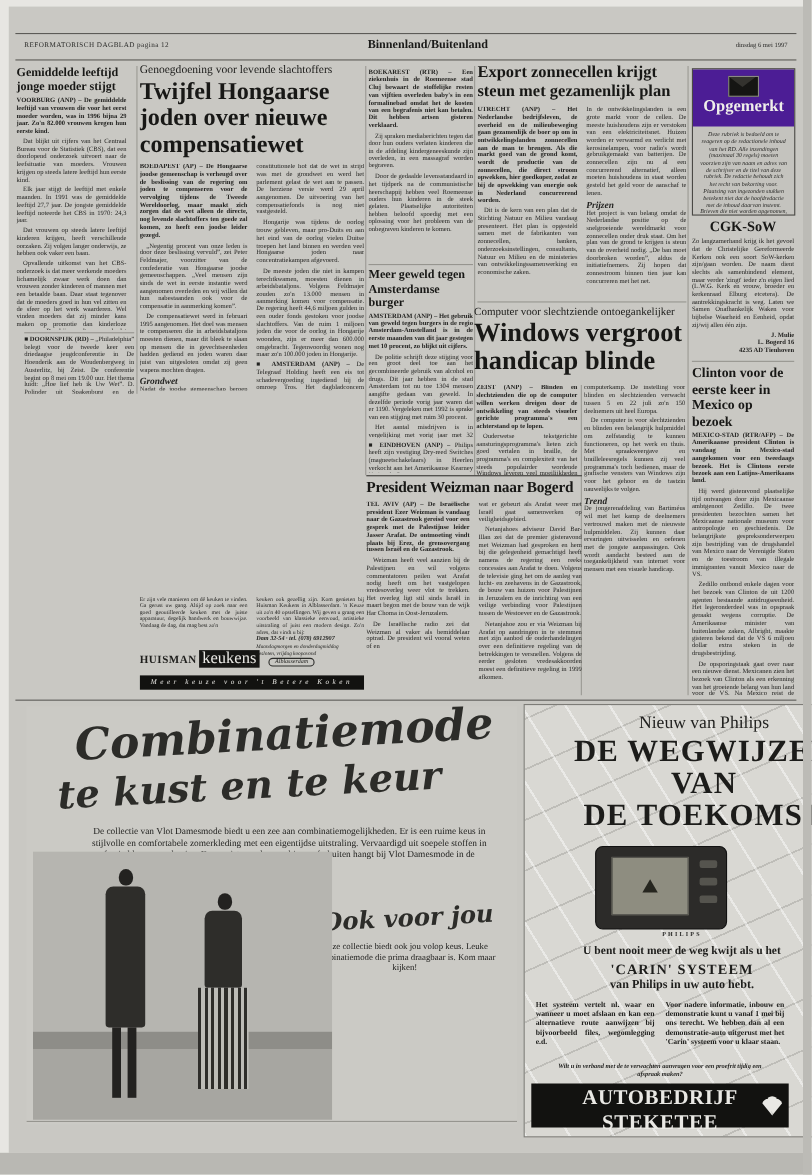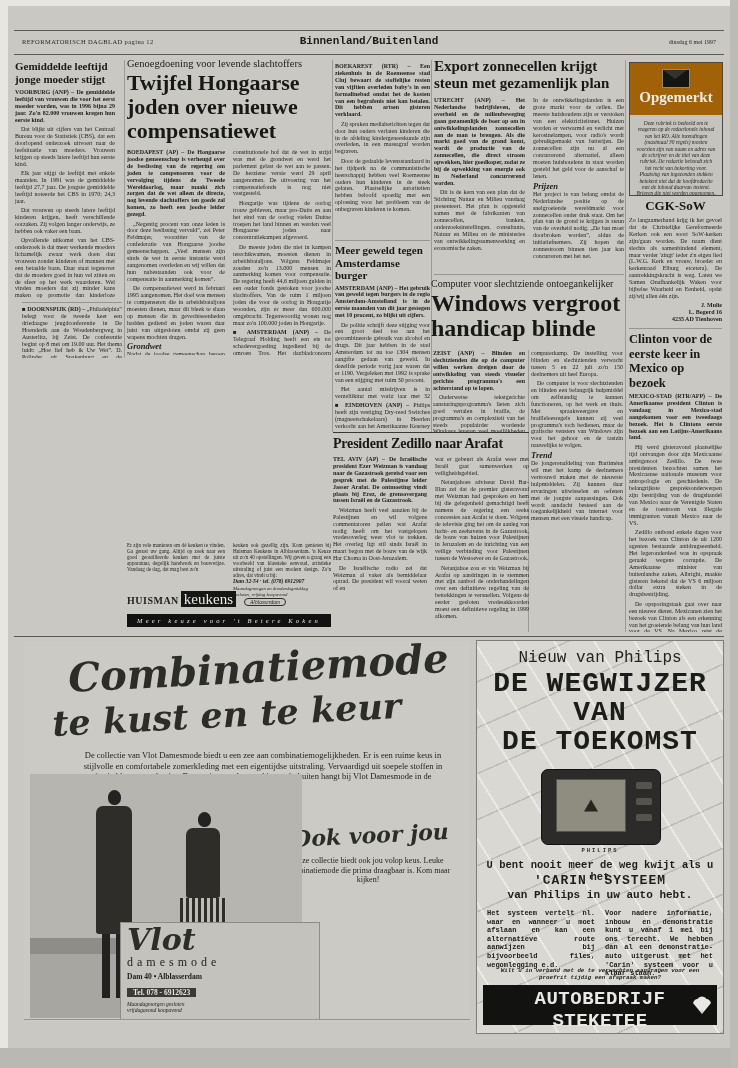--- a/index.html
+++ b/index.html
@@ -18,28 +18,28 @@
   .bt{font-size:6px;line-height:6.9px;text-align:justify;color:#232321;}
   .bt p{margin:0 0 2.5px 0;text-indent:6px;}
   .bt p.lede{font-weight:bold;text-indent:0;}
   .bt p.nold{text-indent:0;}
   .sub{font-size:8.5px;font-style:italic;font-weight:bold;margin:3px 0 1px 0;text-indent:0;}
   .bl{font-weight:bold;}
   .cols{display:flex;gap:8px;}
   .col{overflow:hidden;}
   
   .opbox{border:1px solid #4a4945;background:#c4c3be;}
-  .ophead{background:#a16207;position:relative;}
+  .ophead{background:#4c1d95;position:relative;}
   .env{position:absolute;left:32px;top:6px;width:26px;height:17px;background:#151513;border:1px solid #8a8984;}
   .env .flap{position:absolute;left:0;top:0;width:0;height:0;border-left:12px solid transparent;border-right:12px solid transparent;border-top:9px solid #33322e;}
   .optitle{color:#efeeea;font-size:15px;font-weight:bold;text-align:center;margin:0;position:absolute;left:0;right:0;top:26px;}
   .opbody{font-size:5.4px;line-height:6.4px;font-style:italic;text-align:center;padding:5px 6px;color:#262624;}
   .sig{font-size:6px;font-weight:bold;text-align:right;line-height:7px;}
   
-  .adsans{font-family:Liberation Mono, monospace;}
+  .adsans{font-family:Liberation Serif, serif;padding-left:40px;}
   .script{font-family:"DejaVu Serif",serif;font-style:italic;font-weight:bold;color:#2c2c29;}
   .photo{position:absolute;overflow:hidden;}
   .blackbar{background:#121210;color:#e9e8e4;text-align:center;}
   
   .kp-base{position:absolute;inset:0;background:#7a7974;}
   .kp-cab-top{position:absolute;left:0;top:0;width:130px;height:52px;background:repeating-linear-gradient(90deg,#4e4d48 0 22px,#5d5c56 22px 26px);}
   .kp-window{position:absolute;left:134px;top:4px;width:66px;height:60px;background:repeating-linear-gradient(90deg,#56554f 0 14px,#8b8a84 14px 18px),#6f6e68;}
   .kp-counter{position:absolute;left:0;top:84px;width:204px;height:9px;background:#36352f;}
   .kp-cab-low{position:absolute;left:0;top:93px;width:204px;height:53px;background:repeating-linear-gradient(90deg,#56554f 0 30px,#454440 30px 33px);}
   .kp-oven{position:absolute;left:86px;top:98px;width:30px;height:40px;background:#1b1b19;border:1px solid #6a6964;}
@@ -151,21 +151,21 @@
         <p>Het aantal misdrijven is in vergelijking met vorig jaar met 32 procent gedaald. Eind vorig jaar bleek al dat inbraken, diefstal van en uit auto's en zakkenrollerij in Amsterdam-Amstelland belangrijk waren afgenomen. Dat blijkt ook te gelden voor overvallen. In de eerste vier maanden van dit jaar vonden 193 overvallen plaats, tegen 218 in dezelfde periode vorig jaar.</p>
       </div>
     </section>
 
     <section class="art bt" style="left:327px;top:396px;width:95px;height:28px;">
       <p class="nold"><span class="bl">■ EINDHOVEN (ANP) –</span>
       <span>Philips heeft zijn vestiging Dry-reed Switches (magneetschakelaars) in Heerlen verkocht aan het Amerikaanse Kearney National. De voorgenomen overgang heeft geen gevolgen voor de werkgelegenheid van de tachtig betrokken personeelsleden.</span></p>
     </section>
 
     <section class="art" style="left:325px;top:426px;width:196px;height:200px;border-top:1px solid #393835;padding-top:3px;">
-      <h1 class="hl" style="font-size:14px;line-height:16px;letter-spacing:-.2px;">President Zedillo naar Arafat</h1>
+      <h1 class="hl" style="font-size:14px;line-height:16px;letter-spacing:-.2px;">President Weizman naar Bogerd</h1>
       <div class="cols" style="margin-top:4px;height:172px;">
         <div class="col bt" style="width:94px;height:172px;">
           <p class="lede">TEL AVIV (AP) – De Israëlische president Ezer Weizman is vandaag naar de Gazastrook gereisd voor een gesprek met de Palestijnse leider Jasser Arafat. De ontmoeting vindt plaats bij Erez, de grensovergang tussen Israël en de Gazastrook.</p>
           <p>Weizman heeft veel aanzien bij de Palestijnen en wil volgens commentatoren peilen wat Arafat nodig heeft om het vastgelopen vredesoverleg weer vlot te trekken. Het overleg ligt stil sinds Israël in maart begon met de bouw van de wijk Har Choma in Oost-Jeruzalem.</p>
           <p>De Israëlische radio zei dat Weizman al vaker als bemiddelaar optrad. De president wil vooral weten of en</p>
         </div>
         <div class="col bt" style="width:94px;height:172px;">
           <p class="nold">wat er gebeurt als Arafat weer met Israël gaat samenwerken op veiligheidsgebied.</p>
           <p>Netanjahoes adviseur David Bar-Illan zei dat de premier gisteravond met Weizman had gesproken en hem bij die gelegenheid gemachtigd heeft namens de regering een reeks concessies aan Arafat te doen. Volgens de televisie ging het om de aanleg van lucht- en zeehavens in de Gazastrook, de bouw van huizen voor Palestijnen in Jeruzalem en de inrichting van een veilige verbinding voor Palestijnen tussen de Westoever en de Gazastrook.</p>
           <p>Netanjahoe zou er via Weizman bij Arafat op aandringen in te stemmen met zijn aanbod de onderhandelingen over een definitieve regeling van de betrekkingen te versnellen. Volgens de eerder gesloten vredesakkoorden moest een definitieve regeling in 1999 afkomen.</p>
@@ -255,28 +255,20 @@
           <div class="torso" style="left:66px;top:32px;width:36px;height:128px;"></div>
           <div class="legs" style="left:72px;top:160px;width:8px;height:64px;"></div>
           <div class="legs" style="left:86px;top:160px;width:8px;height:64px;"></div>
         </div>
         <div>
           <div class="head" style="left:168px;top:38px;"></div>
           <div class="torso" style="left:156px;top:54px;width:34px;height:70px;"></div>
           <div class="skirt" style="left:150px;top:124px;width:46px;height:92px;"></div>
         </div>
       </div>
-      <div class="abs" style="left:96px;top:280px;width:186px;height:92px;background:#c3c2bd;border:1px solid #8d8c87;padding:2px 6px;">
-        <div class="script" style="font-size:30px;line-height:30px;">Vlot</div>
-        <div style="font-size:12px;letter-spacing:4px;">damesmode</div>
-        <div style="font-size:7.5px;font-weight:bold;margin-top:2px;">Dam 40 • Alblasserdam</div>
-        <div style="font-size:7.5px;font-weight:bold;background:#3b3a36;color:#e8e7e3;display:inline-block;padding:0 6px;margin-top:1px;">Tel. 078 - 6912623</div>
-        <div style="font-size:5.5px;font-style:italic;margin-top:2px;">Maandagmorgen gesloten</div>
-        <div style="font-size:5.5px;font-style:italic;">vrijdagavond koopavond</div>
-      </div>
       <div class="hrule light" style="left:0;top:377px;width:446px;"></div>
     </section>
 
     <section class="art adsans mapbg" style="left:468px;top:634px;width:246px;height:392px;border:1px solid #7d7c77;">
       <div style="text-align:center;font-size:16px;margin-top:8px;color:#222220;">Nieuw van Philips</div>
       <h1 class="ph-h" style="font-size:28px;line-height:29px;margin-top:2px;">DE WEGWIJZER</h1>
       <h1 class="ph-h" style="font-size:28px;line-height:29px;">VAN</h1>
       <h1 class="ph-h" style="font-size:28px;line-height:29px;">DE TOEKOMST</h1>
       <div class="device" style="left:64px;top:128px;width:118px;height:74px;">
         <div class="scr">

